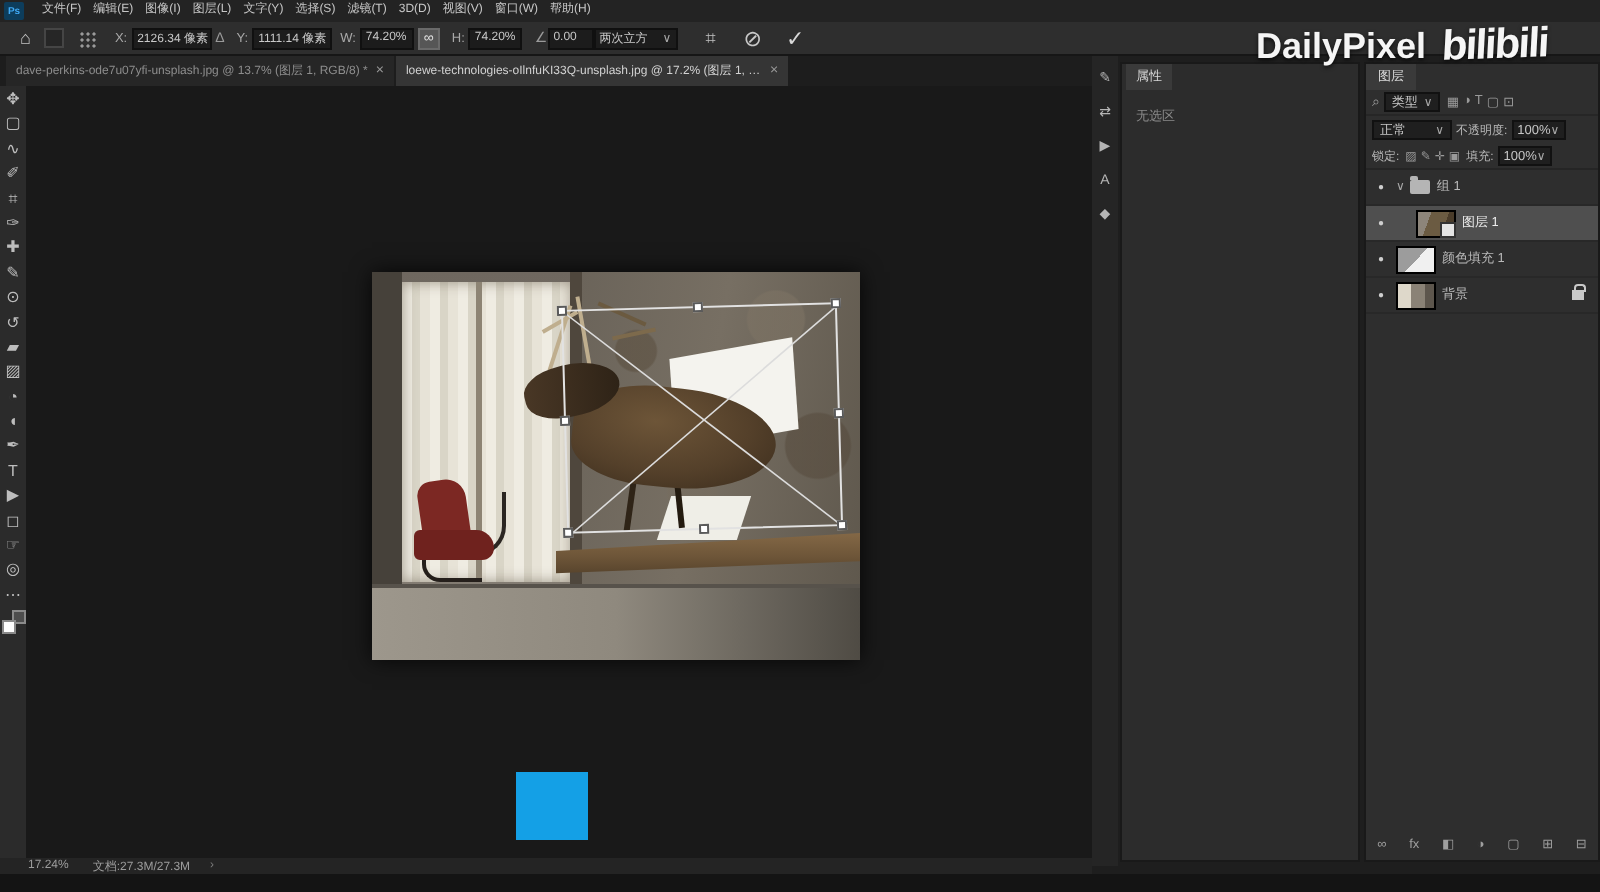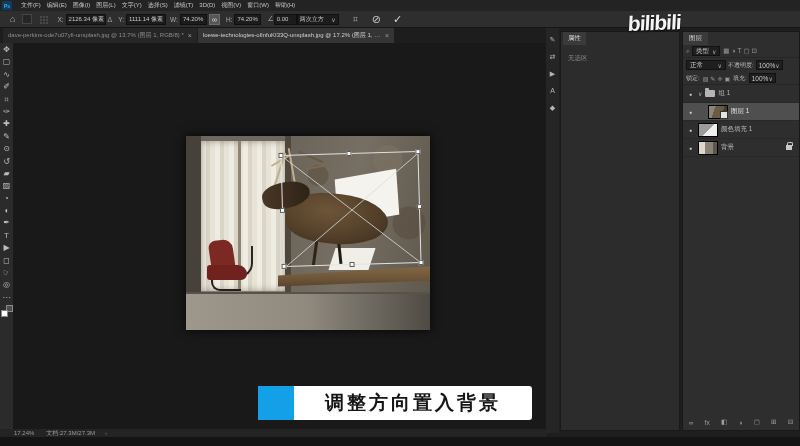--- a/index.html
+++ b/index.html
@@ -227,20 +227,21 @@
     <span class="box bx-i">
       <span>两次立方</span>
       <span class="caret">∨</span>
     </span>
     <span class="ob-warp">⌗</span>
     <span class="ob-cancel">⊘</span>
     <span class="ob-commit">✓</span>
   </div>
 
   <div class="watermark">
+    <span class="wm-daily">DailyPixel</span>
     <span class="wm-bili">bilibili</span>
   </div>
 
   <div class="tabbar">
     <div class="tab tab-inactive">
       <span class="tab-label">dave-perkins-ode7u07yfi-unsplash.jpg @ 13.7% (图层 1, RGB/8) *</span>
       <span class="tab-close">×</span>
     </div>
     <div class="tab tab-active">
       <span class="tab-label">loewe-technologies-oIlnfuKI33Q-unsplash.jpg @ 17.2% (图层 1, RGB/8#) *</span>
@@ -315,21 +316,20 @@
       <div class="h h-tr"></div>
       <div class="h h-ml"></div>
       <div class="h h-mr"></div>
       <div class="h h-bl"></div>
       <div class="h h-bm"></div>
       <div class="h h-br"></div>
     </div>
 
     <div class="caption">
       <div class="cap-blue" style="background:#14a0e6;"></div>
-      <div class="cap-white">调整方向置入背景</div>
     </div>
   </div>
 
   <div class="statusbar">
     <span class="sb-zoom">17.24%</span>
     <span class="sb-doc">文档:27.3M/27.3M</span>
     <span class="sb-arrow">›</span>
   </div>
   <div class="bottomstrip"></div>
 

